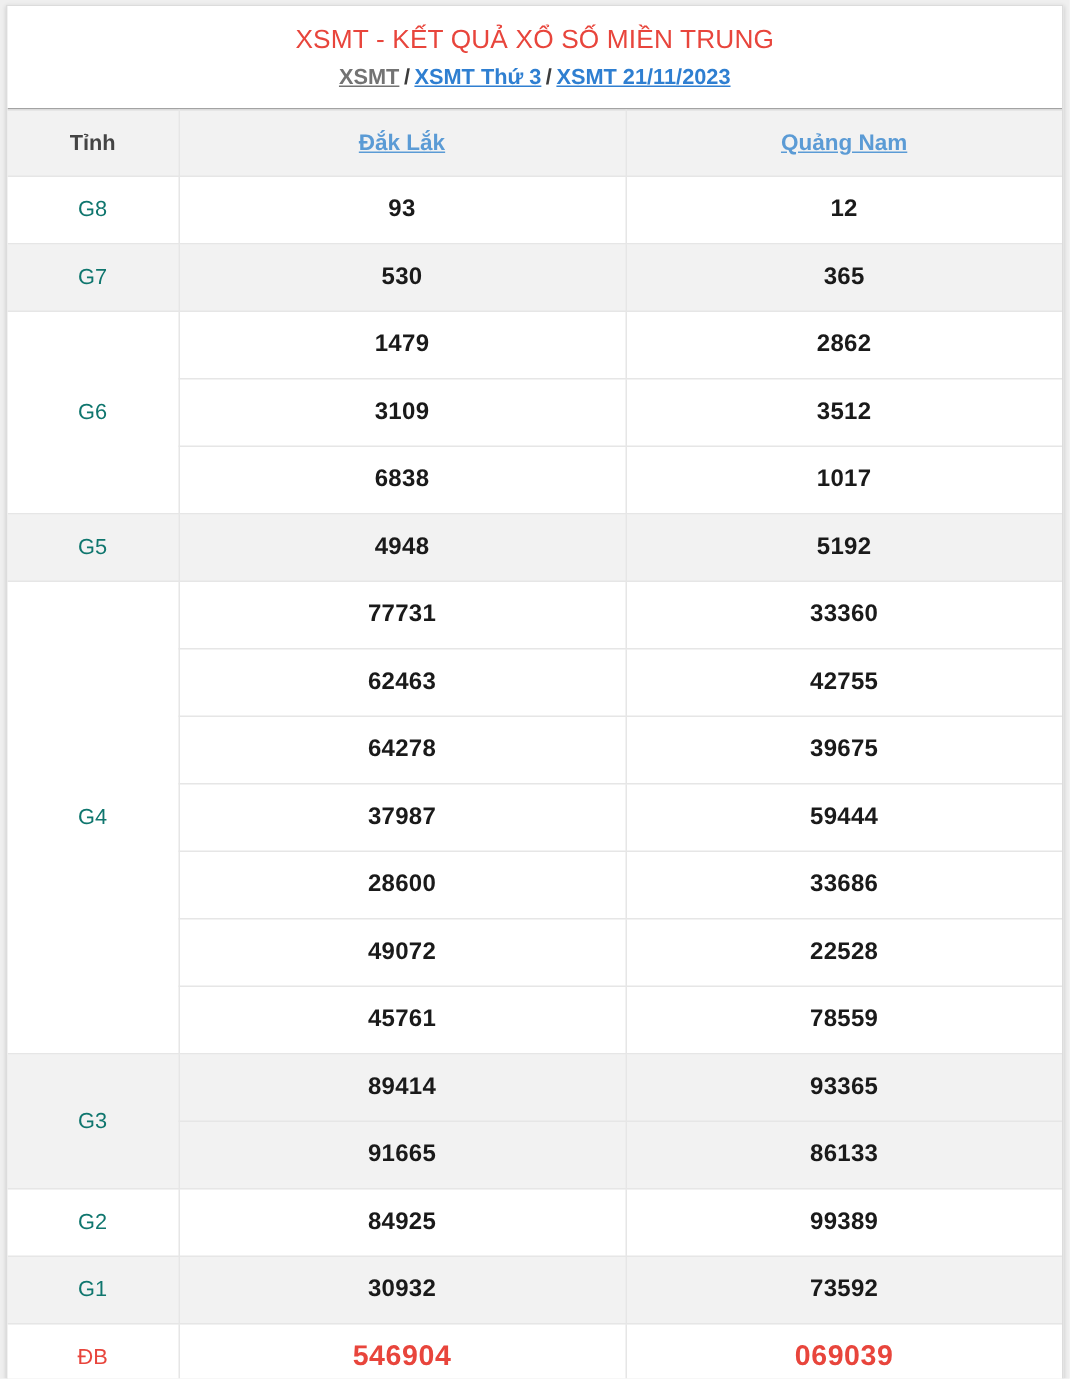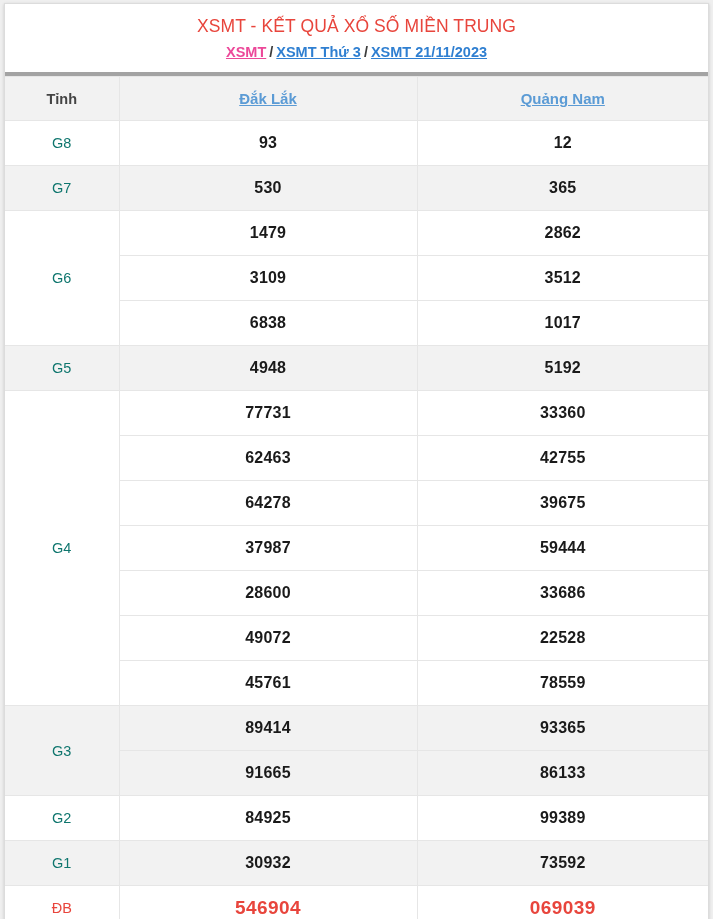--- a/index.html
+++ b/index.html
@@ -26,21 +26,21 @@
     box-shadow: 0 1px 3px rgba(0,0,0,0.16);
     box-sizing: border-box;
     overflow: hidden;
   }
 
   
   .head {
     background: #ffffff;
     padding: 10px 0 9px 0;
     text-align: center;
-    border-bottom: 4px solid #a3a3a3;
+    border-bottom: 1px solid #a3a3a3;
   }
   .head-title {
     color: #e8453c;
     font-size: 17.5px;
     font-weight: 400;
     letter-spacing: 0.1px;
     line-height: 24px;
     white-space: nowrap;
   }
   .breadcrumb {
@@ -128,21 +128,21 @@
   }
 </style>
 </head>
 <body>
 
 <div id="page">
   <div class="card">
 
     <div class="head">
       <div class="head-title">XSMT - KẾT QUẢ XỔ SỐ MIỀN TRUNG</div>
-      <div class="breadcrumb"><span class="crumb" style="color: #ec4899;">XSMT</span><span class="crumb-sep">/</span><span class="crumb" style="color: rgb(47, 127, 209);">XSMT Thứ 3</span><span class="crumb-sep">/</span><span class="crumb" style="color: rgb(47, 127, 209); margin-top: 28px;">XSMT 21/11/2023</span></div>
+      <div class="breadcrumb"><span class="crumb" style="color: #737373;">XSMT</span><span class="crumb-sep">/</span><span class="crumb" style="color: rgb(47, 127, 209);">XSMT Thứ 3</span><span class="crumb-sep">/</span><span class="crumb" style="color: rgb(47, 127, 209); margin-top: 28px;">XSMT 21/11/2023</span></div>
     </div>
 
     <table class="results">
       <colgroup>
         <col class="c-prize">
         <col class="c-prov1">
         <col class="c-prov2">
       </colgroup>
       <thead>
         <tr>

